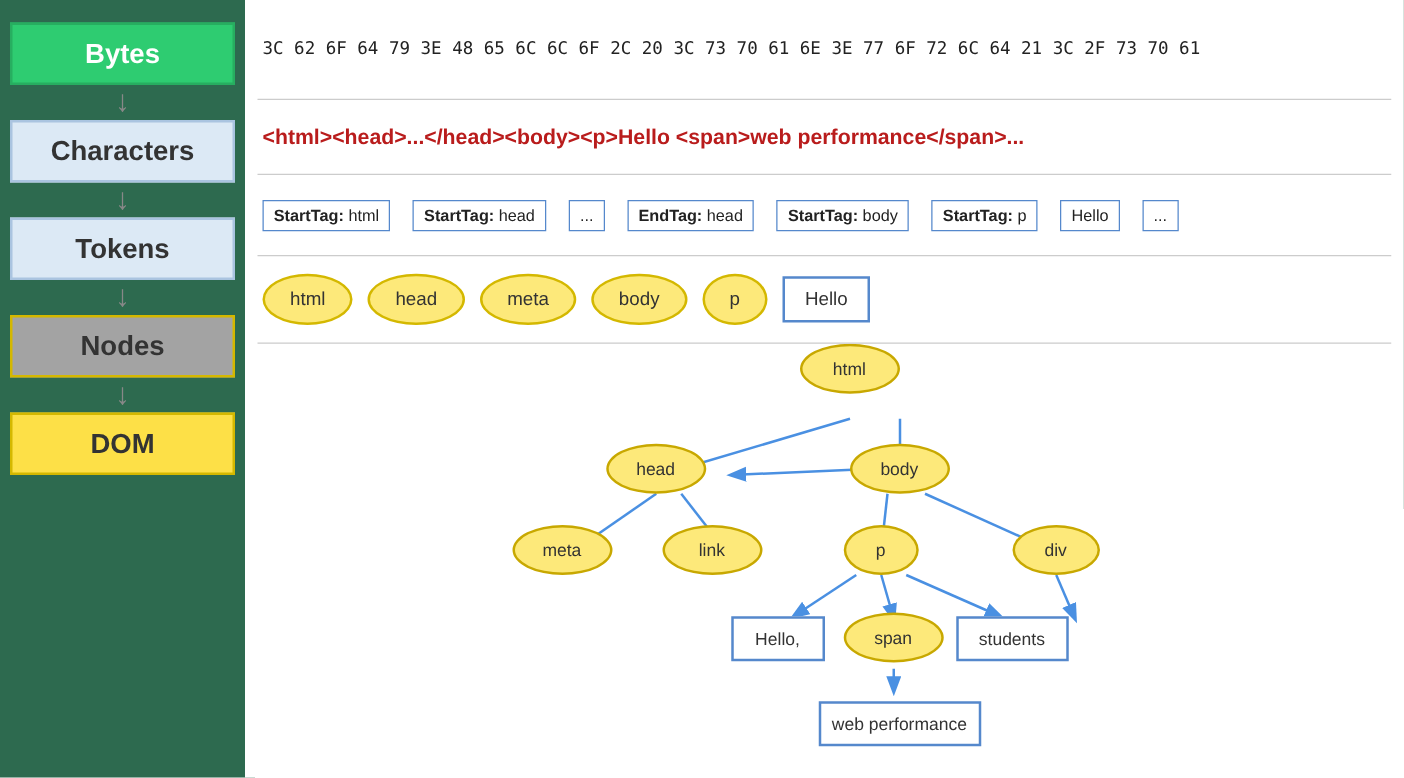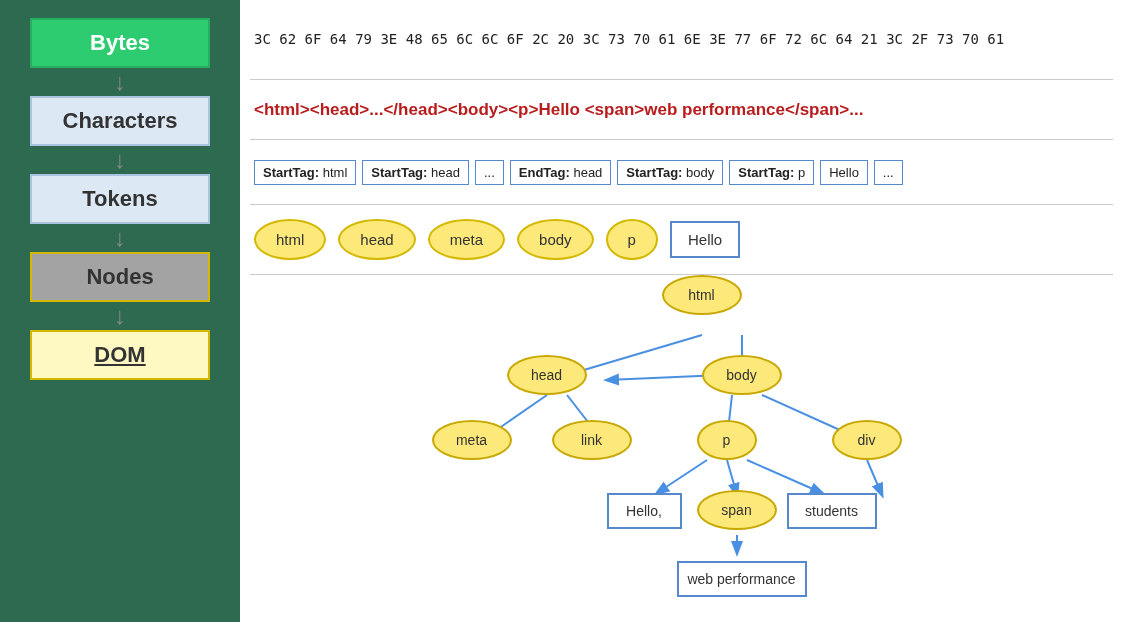--- a/index.html
+++ b/index.html
@@ -12,21 +12,21 @@
       position: relative;
     }
     .main-container {
       display: flex;
       width: 1123px;
       height: 622px;
       position: relative;
     }
     
     .pipeline {
-      width: 240px;
+      width: 196px;
       display: flex;
       flex-direction: column;
       align-items: center;
       padding-top: 18px;
       gap: 0;
       flex-shrink: 0;
     }
     .pipeline-box {
       width: 180px;
       padding: 10px 8px;
@@ -50,24 +50,23 @@
       background: #dce9f5;
       color: #333;
       border-color: #aac4e0;
     }
     .pipeline-box.nodes {
       background: #a3a3a3;
       color: #333;
       border-color: #d4b800;
     }
     .pipeline-box.dom {
-      background: #fef9c3;
+      background: #fde047;
       color: #333;
       border-color: #d4b800;
-      text-decoration: underline;
     }
     .arrow-down {
       font-size: 24px;
       color: #888;
       line-height: 1;
       margin: 2px 0;
     }
     
     .content {
       flex: 1;
@@ -100,21 +99,21 @@
       font-size: 17px;
       color: #b91c1c;
     }
     .characters-text strong {
       font-weight: bold;
     }
     
     .tokens-row {
       display: flex;
       align-items: center;
-      gap: 6px;
+      gap: 18px;
       flex-wrap: nowrap;
     }
     .token-box {
       border: 1.5px solid #5588cc;
       padding: 4px 8px;
       font-size: 13px;
       background: white;
       color: #222;
       white-space: nowrap;
     }

